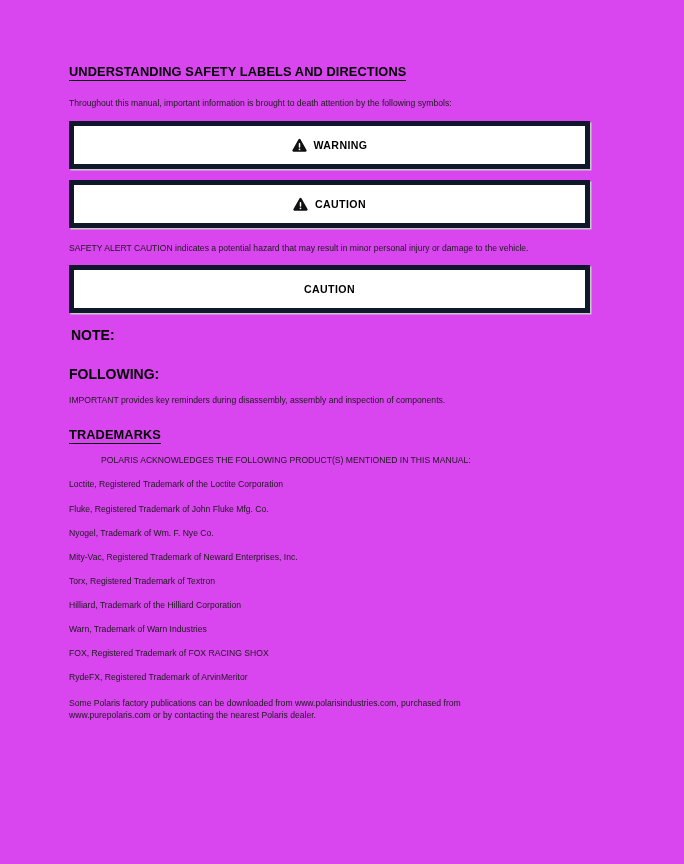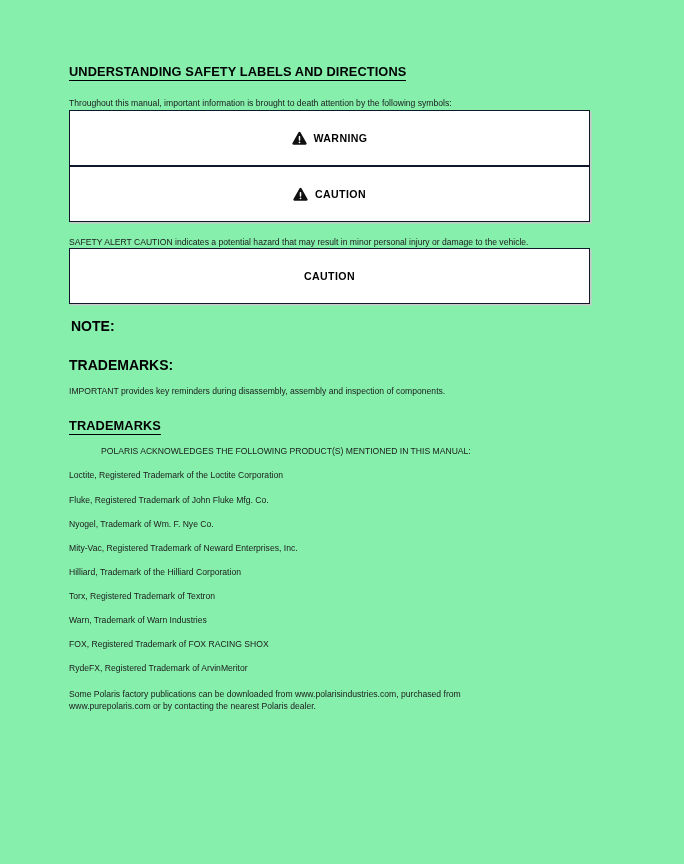--- a/index.html
+++ b/index.html
@@ -12,21 +12,21 @@
     height: 864px;
     font-family: "Liberation Sans", sans-serif;
     color: #000000;
     -webkit-font-smoothing: antialiased;
   }
 
   .page {
     position: relative;
     width: 684px;
     height: 864px;
-    background: #86efac;
+    background: #d946ef;
     overflow: hidden;
   }
 
   .content {
     position: absolute;
     left: 69px;
     top: 62px;
     width: 524px;
   }
 
@@ -71,22 +71,23 @@
     color: #000;
   }
   .label-bold.indent {
     padding-left: 2px;
   }
 
   
   .alert-box {
     box-sizing: border-box;
     width: 521px;
-    height: 56px;
-    border: 1px solid #0f172a;
+    height: 48px;
+    margin-top: 11px;
+    border: 5px solid #0f172a;
     background: #ffffff;
     display: flex;
     align-items: center;
     justify-content: center;
     box-shadow: 1.5px 1.5px 0 0 #c9c9c9;
   }
   .alert-inner {
     display: flex;
     align-items: center;
     gap: 7px;
@@ -184,40 +185,40 @@
 
     <div class="sp-4"></div>
 
     <p class="label-bold indent">NOTE:</p>
 
     <div class="sp-1"></div>
 
 
     <div class="sp-2"></div>
 
-    <p class="label-bold">TRADEMARKS:</p>
+    <p class="label-bold">FOLLOWING:</p>
 
     <div class="sp-1"></div>
 
     <p class="para left">IMPORTANT provides key reminders during disassembly, assembly and inspection of components.</p>
 
     <div class="sp-trademarks"></div>
 
     <div class="heading-wrap">
       <h1 class="section-heading">TRADEMARKS</h1>
     </div>
 
     <p class="tm-intro">POLARIS ACKNOWLEDGES THE FOLLOWING PRODUCT(S) MENTIONED IN THIS MANUAL:</p>
 
     <p class="tm-item">Loctite, Registered Trademark of the Loctite Corporation</p>
     <p class="tm-item">Fluke, Registered Trademark of John Fluke Mfg. Co.</p>
     <p class="tm-item">Nyogel, Trademark of Wm. F. Nye Co.</p>
     <p class="tm-item">Mity-Vac, Registered Trademark of Neward Enterprises, Inc.</p>
+    <p class="tm-item">Torx, Registered Trademark of Textron</p>
     <p class="tm-item">Hilliard, Trademark of the Hilliard Corporation</p>
-    <p class="tm-item">Torx, Registered Trademark of Textron</p>
     <p class="tm-item">Warn, Trademark of Warn Industries</p>
     <p class="tm-item">FOX, Registered Trademark of FOX RACING SHOX</p>
     <p class="tm-item">RydeFX, Registered Trademark of ArvinMeritor</p>
 
     <p class="tm-footer">Some Polaris factory publications can be downloaded from www.polarisindustries.com, purchased from www.purepolaris.com or by contacting the nearest Polaris dealer.</p>
 
   </div>
 </div>
 
 </body></html>

